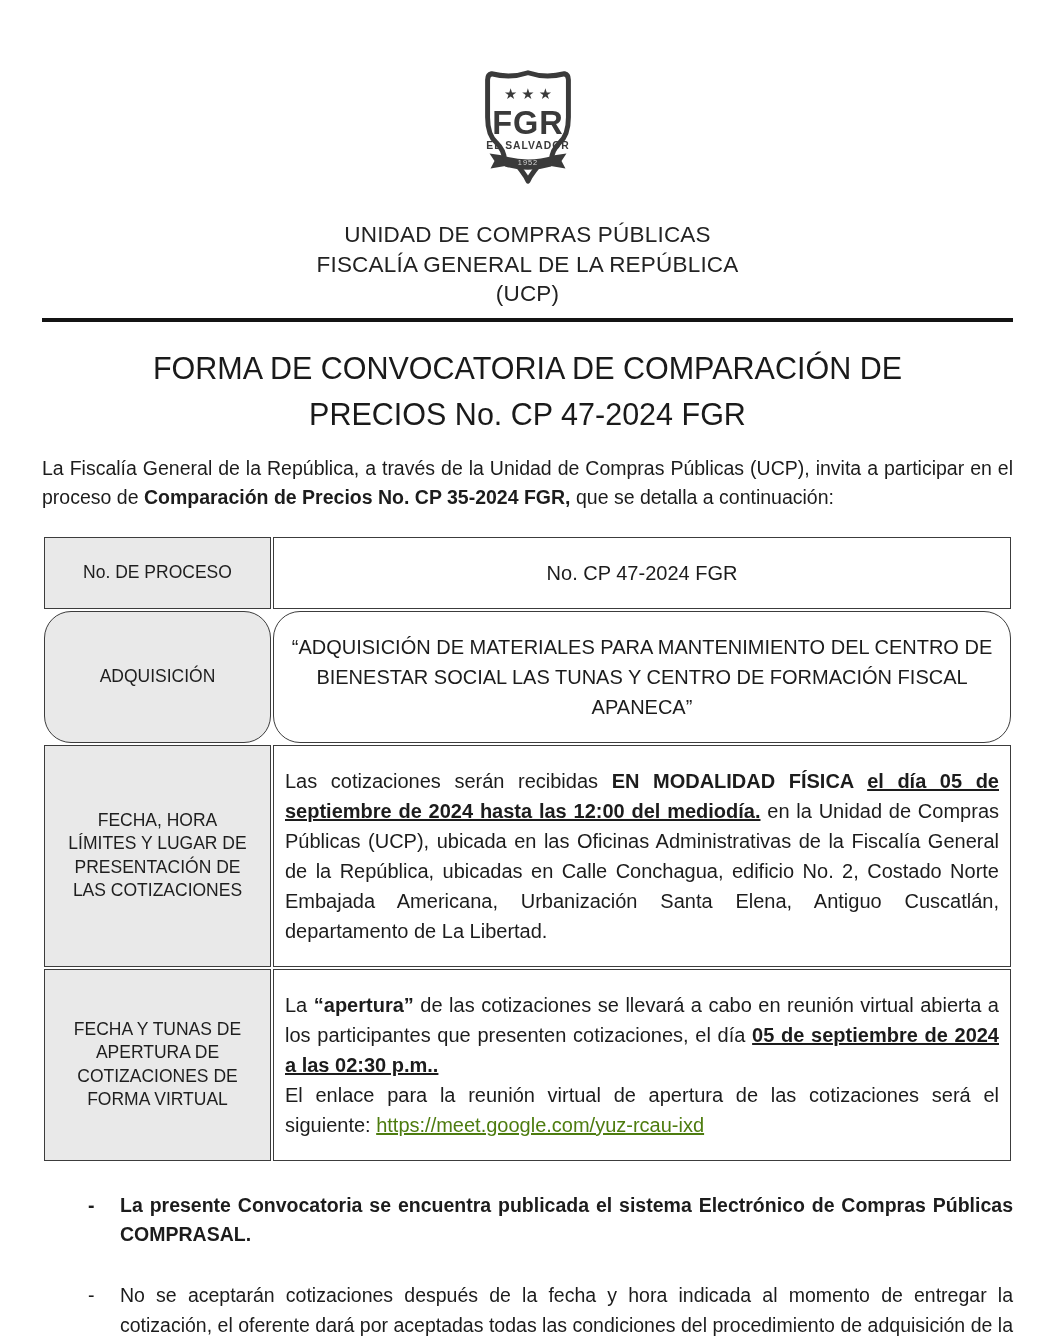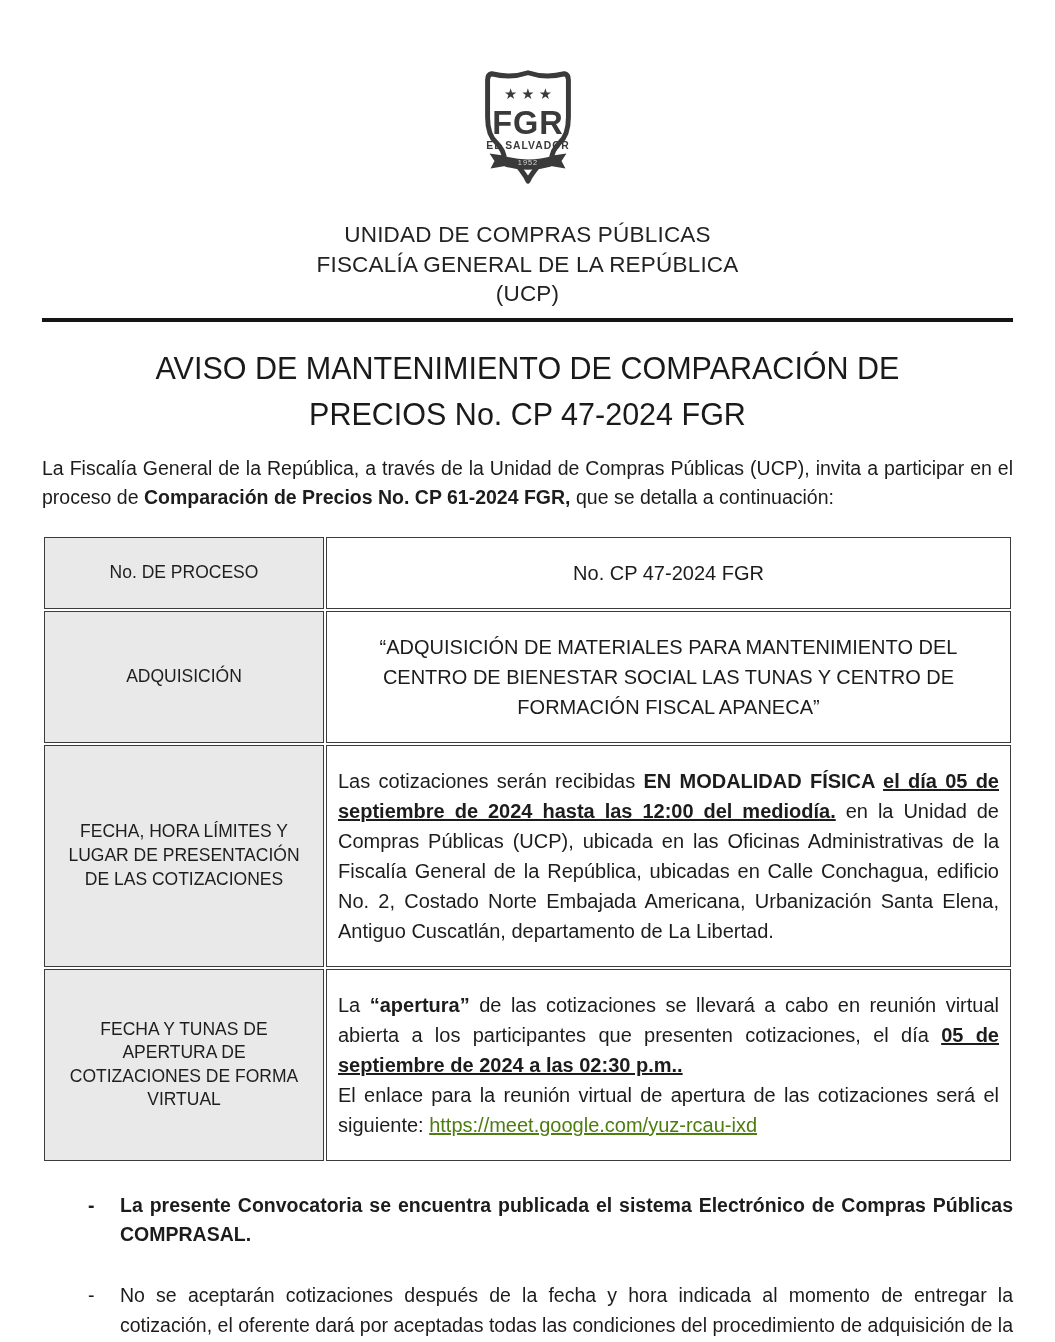--- a/index.html
+++ b/index.html
@@ -55,39 +55,39 @@
     width:100%;
     border-collapse:separate;
     border-spacing:2px;
     margin-top:22px;
   }
   table.process-table td {
     border:1px solid #3c3c3c;
     box-sizing:border-box;
   }
   td.label-cell {
-    width:280px;
+    width:227px;
     background:#e9e9e9;
     text-align:center;
     vertical-align:middle;
     font-size:17.5px;
     line-height:1.35;
     padding:8px 20px;
     color:#1e1e1e;
   }
   td.content-cell {
     font-size:20px;
     line-height:1.5;
     padding:20px 11px;
     vertical-align:middle;
     text-align:justify;
   }
   td.content-cell.center { text-align:center; }
   tr.r1 td { height:56px; }
-  tr.r2 td { height:90px; }
+  tr.r2 td { height:90px;border-radius:27px; }
   tr.r3 td { height:182px; }
   tr.r4 td { height:134px; }
 
   .notes { margin-top:28px; }
   .note {
     display:flex;
     font-size:19.5px;
     line-height:1.5;
     margin:0 0 32px 46px;
     text-align:justify;
@@ -138,25 +138,25 @@
   </div>
 
   <div class="header-block">
     <div>UNIDAD DE COMPRAS PÚBLICAS</div>
     <div>FISCALÍA GENERAL DE LA REPÚBLICA</div>
     <div>(UCP)</div>
   </div>
   <div class="rule"></div>
 
   <div class="title">
-    <div>AVISO DE MANTENIMIENTO DE COMPARACIÓN DE</div>
+    <div>FORMA DE CONVOCATORIA DE COMPARACIÓN DE</div>
     <div>PRECIOS No. CP 47-2024 FGR</div>
   </div>
 
-  <p class="intro"><span>La Fiscalía General de la República, a través de la Unidad de Compras Públicas (UCP), invita a participar en el proceso de </span><span class="b">Comparación de Precios No. CP 61-2024 FGR,</span><span> que se detalla a continuación:</span></p>
+  <p class="intro"><span>La Fiscalía General de la República, a través de la Unidad de Compras Públicas (UCP), invita a participar en el proceso de </span><span class="b">Comparación de Precios No. CP 35-2024 FGR,</span><span> que se detalla a continuación:</span></p>
 
   <table class="process-table">
     <tbody>
       <tr class="r1">
         <td class="label-cell">No. DE PROCESO</td>
         <td class="content-cell center"><span>No. CP 47-2024 FGR</span></td>
       </tr>
       <tr class="r2">
         <td class="label-cell">ADQUISICIÓN</td>
         <td class="content-cell center"><span>“ADQUISICIÓN DE MATERIALES PARA MANTENIMIENTO DEL CENTRO DE BIENESTAR SOCIAL LAS TUNAS Y CENTRO DE FORMACIÓN FISCAL APANECA”</span></td>

